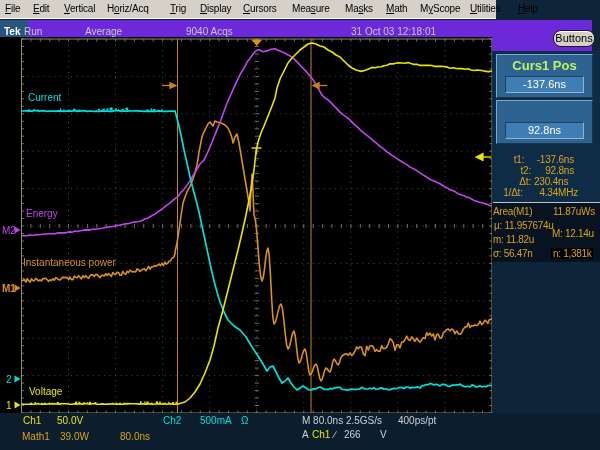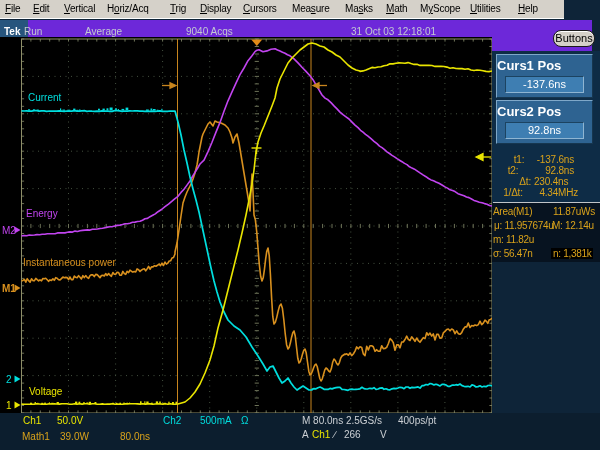--- a/index.html
+++ b/index.html
@@ -1,26 +1,26 @@
 <!DOCTYPE html>
 <html><head><meta charset="utf-8"><style>
 *{margin:0;padding:0;box-sizing:border-box}
 html,body{width:600px;height:450px;overflow:hidden}
 body{position:relative;background:#0e2438;font-family:"Liberation Sans",sans-serif}
 .abs{position:absolute}
-#menubar{left:0;top:0;width:564px;height:19px;background:#d5d1c9;border-bottom:1px solid #fff;color:#000;font-size:10px;letter-spacing:-0.2px}
+#menubar{left:0;top:0;width:496px;height:19px;background:#d5d1c9;border-bottom:1px solid #fff;color:#000;font-size:10px;letter-spacing:-0.2px}
 #menubar span{position:absolute;top:3px}
 #menubar u{text-decoration:underline}
 #bluebar{left:0;top:20px;width:592px;height:31px;background:#6d28d9}
 #bluebar .t{position:absolute;top:6px;font-size:10px;color:#c3c9d2}
 #tekbox{position:absolute;left:0;top:0;width:28px;height:31px;background:#27557d}
 #plot{left:0;top:37px;width:492px;height:376px;background:#000}
 #buttons{left:553px;top:30px;width:42px;height:17px;background:#d5d1c9;border:1px solid #1a1a1a;border-radius:8px;font-size:10px;color:#000;text-align:center;line-height:14px;box-shadow:inset 0 1px 0 #fff;font-size:11px;line-height:15px}
 .panel{left:496px;width:97px;height:44px;background:#2e6391;border-top:1px solid #7fa8c9;border-left:1px solid #7fa8c9;border-right:1px solid #16364f;border-bottom:1px solid #16364f}
-.panel .title{display:block;color:#ffffff;font-weight:bold;font-size:13px;margin-top:3px}
+.panel .title{display:block;text-align:center;color:#bef264;font-weight:bold;font-size:13px;margin-top:3px}
 .vbox{position:absolute;left:8px;top:21px;width:79px;height:17px;background:#3e7eb2;border-top:1px solid #1c4361;border-left:1px solid #1c4361;border-right:1px solid #8fb5d2;border-bottom:1px solid #8fb5d2;color:#fff;font-size:11px;text-align:center;line-height:15px}
 .or{color:#d9a21b;font-size:10px;letter-spacing:-0.2px}
 #sep{left:493px;top:202px;width:107px;height:1px;background:#c0c4c8}
 .st{font-size:10px;color:#d9a21b;letter-spacing:-0.3px}
 #ln1,#ln2,#lnm{font-size:10px}
 #ln1 span,#ln2 span,#lnm span{position:absolute;white-space:nowrap}
 .yl{color:#e9e500}.cy{color:#00dede}.wh{color:#ccd0d4}.og{color:#d9a21b}
 </style></head>
 <body>
 <div class="abs" id="menubar">
@@ -468,37 +468,36 @@
 </div>
 <div class="abs" style="left:492px;top:51px;width:108px;height:152px;background:#0e2c46"></div>
 <div class="abs" style="left:492px;top:203px;width:108px;height:59px;background:#071320"></div>
 <div class="abs" style="left:0;top:413px;width:600px;height:37px;background:#0c1e2e"></div>
 <div class="abs" id="buttons">Buttons</div>
 <div class="abs panel" style="top:54px">
     <span class="title">Curs1 Pos</span>
     <div class="vbox">-137.6ns</div>
   </div>
 <div class="abs panel" style="top:100px">
-    <span class="title">Curs2 Pos</span>
     <div class="vbox">92.8ns</div>
   </div>
 <div class="abs or" style="left:501px;top:154px;width:36px;text-align:center">t1:</div>
 <div class="abs or" style="left:534px;top:154px;width:40px;text-align:right">-137.6ns</div>
-<div class="abs or" style="left:495px;top:165px;width:36px;text-align:center">t2:</div>
+<div class="abs or" style="left:495px;top:165px;width:36px;text-align:right">t2:</div>
 <div class="abs or" style="left:534px;top:165px;width:40px;text-align:right">92.8ns</div>
 <div class="abs or" style="left:495px;top:176px;width:36px;text-align:right">Δt:</div>
 <div class="abs or" style="left:534px;top:176px;width:40px;text-align:left">230.4ns</div>
 <div class="abs or" style="left:495px;top:187px;width:36px;text-align:center">1/Δt:</div>
 <div class="abs or" style="left:534px;top:187px;width:44px;text-align:right">4.34MHz</div>
 <div class="abs" id="sep"></div>
 <div class="abs st" style="left:493px;top:206px">Area(M1)</div>
 <div class="abs st" style="left:553px;top:206px">11.87uWs</div>
 <div class="abs st" style="left:494px;top:220px">μ: 11.957674u</div>
 <div class="abs st" style="left:493px;top:234px">m: 11.82u</div>
-<div class="abs st" style="left:552px;top:220px">M: 12.14u</div>
+<div class="abs st" style="left:552px;top:228px">M: 12.14u</div>
 <div class="abs st" style="left:493px;top:248px">σ: 56.47n</div>
 <div class="abs st" style="left:551px;top:248px;background:#000;padding:0 2px">n: 1,381k</div>
 <div class="abs" id="ln1" style="left:0;top:415px;width:600px;height:13px">
 <span class="yl" style="left:23px">Ch1</span>
     <span class="yl" style="left:57px">50.0V</span>
 <span class="cy" style="left:163px">Ch2</span>
     <span class="cy" style="left:200px">500mA</span>
     <span class="cy" style="left:241px">Ω</span>
 <span class="wh" style="left:302px">M 80.0ns 2.5GS/s</span>
     <span class="wh" style="left:398px">400ps/pt</span>

